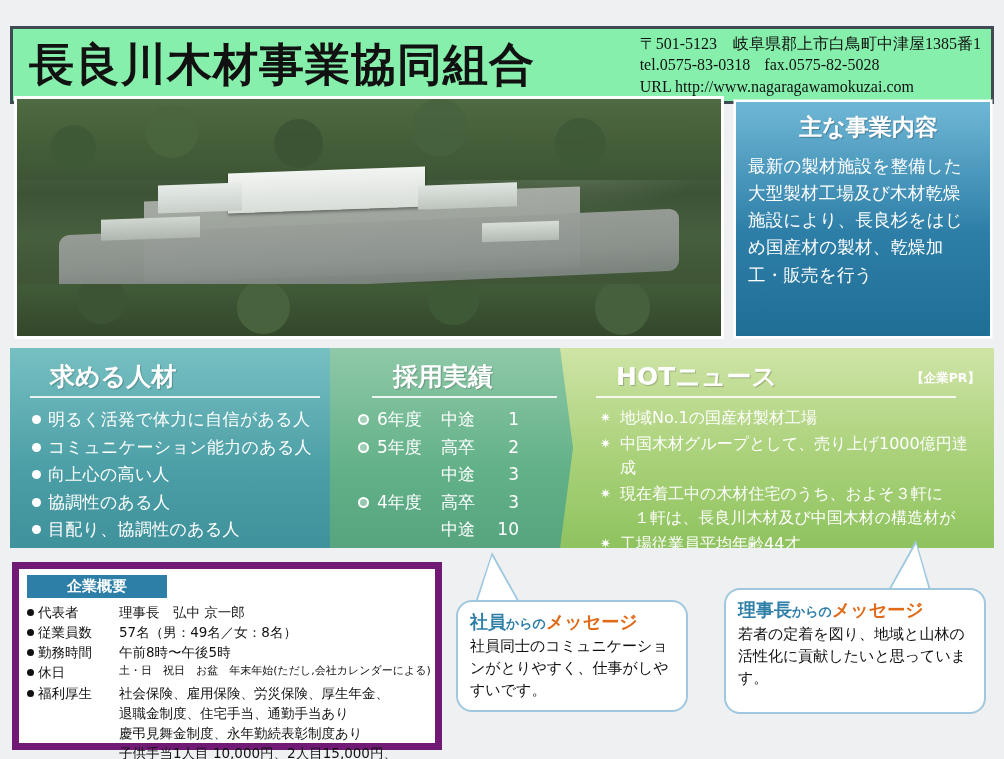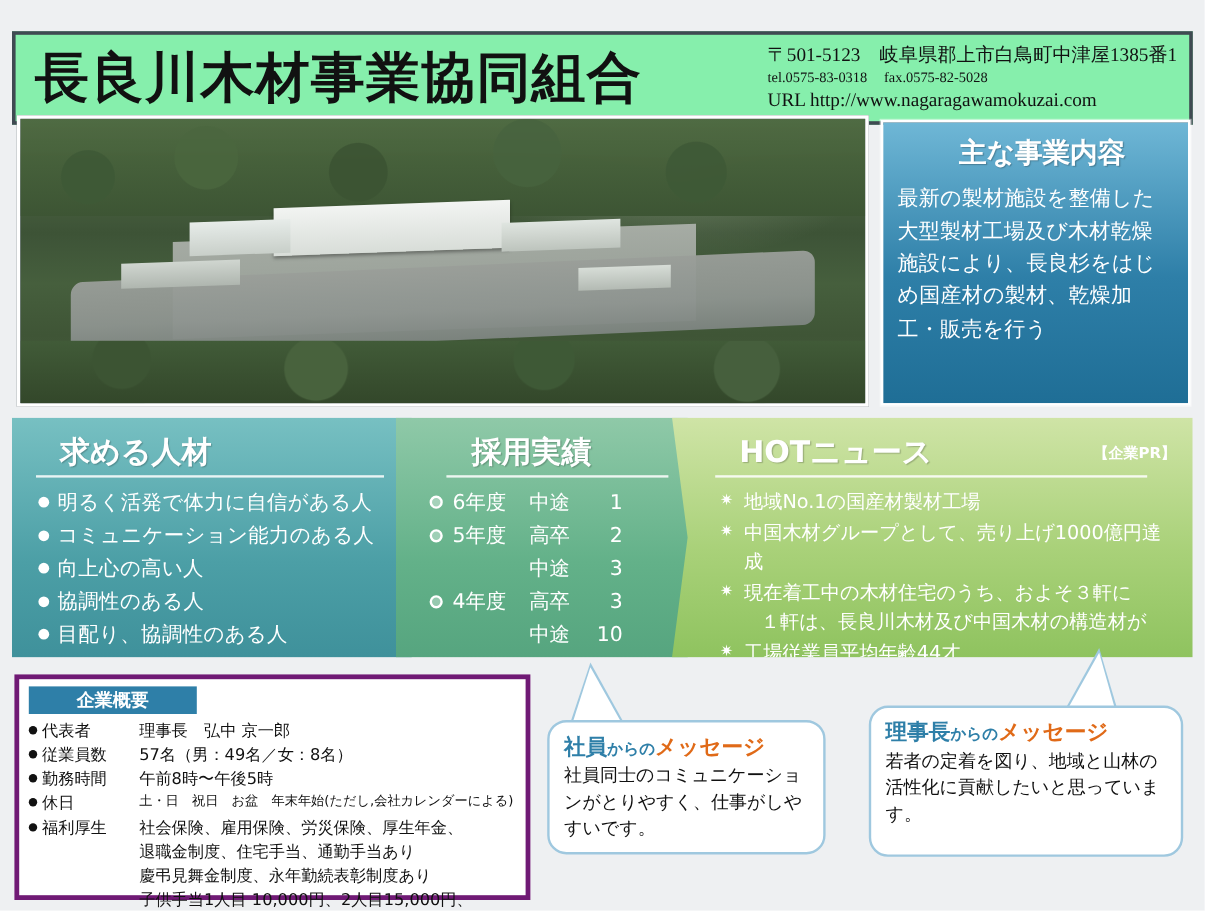--- a/index.html
+++ b/index.html
@@ -41,21 +41,21 @@
   }
   .header-contact {
     margin-left: auto;
     margin-right: 10px;
     text-align: left;
     font-family: Liberation Serif, serif;
     color: #111;
     line-height: 1.32;
   }
   .hc-line1 { font-size: 16px; letter-spacing: 0px; }
-  .hc-line2 { font-size: 12px; }
+  .hc-line2 { font-size: 16px; }
   .hc-line3 { font-size: 16px; }
   .hc-line2 .gap { display:inline-block; width:14px; }
 
   
   .photo-frame {
     position: absolute;
     left: 14px; top: 96px;
     width: 710px; height: 243px;
     border: 3px solid #ffffff;
     box-sizing: border-box;
@@ -256,21 +256,21 @@
   .row-c { font-size: 16px; line-height: 1.5; margin-bottom: 2px; position: relative; padding-left: 20px; }
   .row-c .flower { position:absolute; left: 0; top: 2px; font-size: 13px; }
   .row-c .cont { display:block; padding-left: 14px; }
 
   
   .profile {
     position: absolute;
     left: 12px; top: 562px;
     width: 430px; height: 188px;
     background: #ffffff;
-    border: 4px solid #701a75;
+    border: 7px solid #701a75;
     box-sizing: border-box;
   }
   .profile-title {
     position: absolute;
     left: 8px; top: 6px;
     width: 140px; height: 23px;
     background: #2e7fa8;
     color: #ffffff;
     font-family: "DejaVu Sans", sans-serif;
     font-weight: bold;

